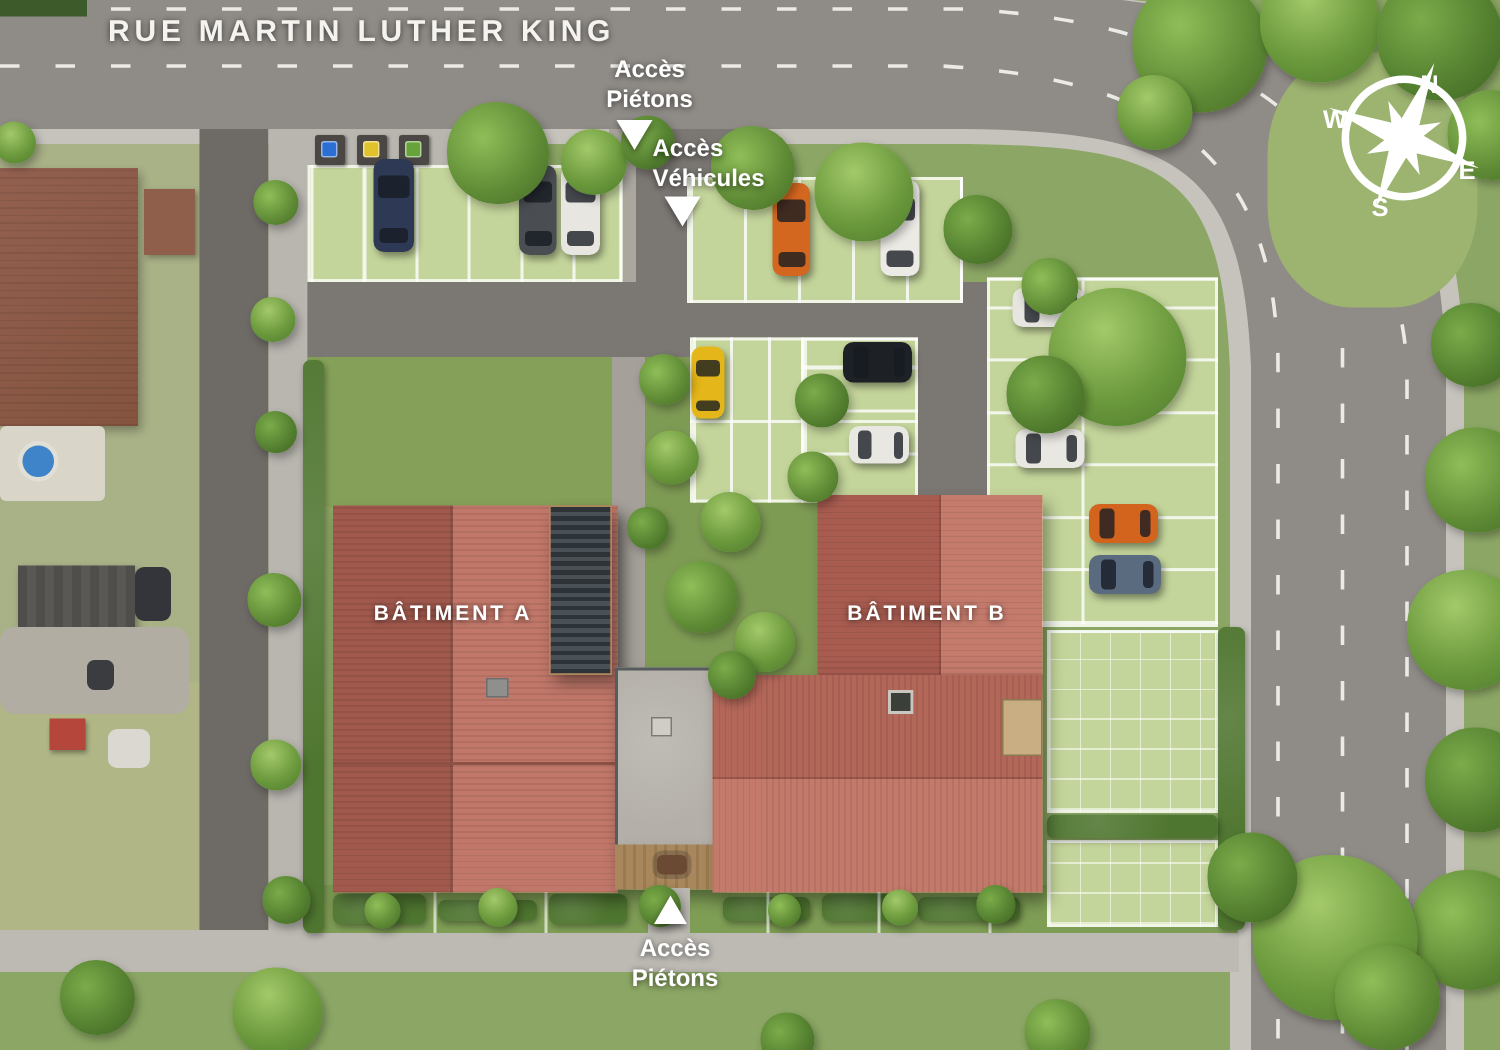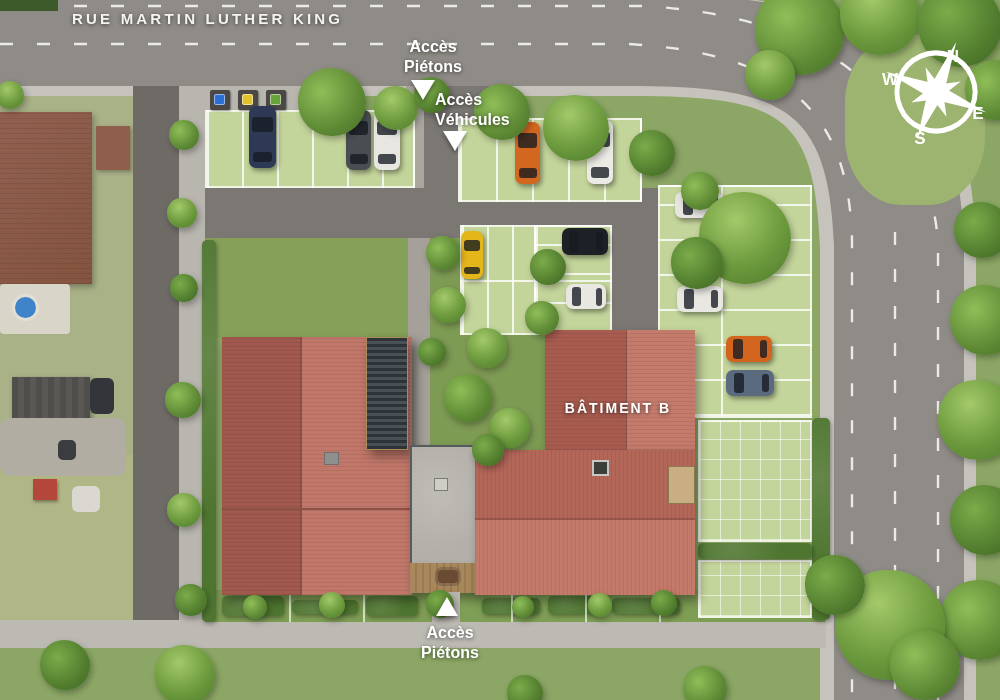--- a/index.html
+++ b/index.html
@@ -40,21 +40,21 @@
   .tree-b{background:radial-gradient(circle at 40% 30%,#a3c96a,#6c9a3d 55%,#4e7a2c);}
   .tree-c{background:radial-gradient(circle at 35% 35%,#7bab4a,#537f2f 60%,#3f6423);}
   .car{position:absolute;border-radius:7px;box-shadow:2px 3px 5px rgba(0,0,0,.4);}
   .car .g{position:absolute;background:rgba(22,27,34,.78);border-radius:3px;}
   .binpad{position:absolute;width:20px;height:20px;background:#4a4744;border-radius:2px;box-shadow:1px 1px 2px rgba(0,0,0,.4);}
   .binbox{position:absolute;left:4px;top:4px;width:11px;height:11px;border-radius:2px;border:1px solid rgba(255,255,255,.5);box-sizing:border-box;}
   
   .lbl{position:absolute;color:#fff;font-weight:700;text-shadow:0 1px 4px rgba(0,0,0,.6);}
   .access{font-size:16px;line-height:20px;text-align:center;}
   .bldg-lbl{font-size:14px;letter-spacing:2px;text-align:center;}
-  #street-label{font-size:15px;letter-spacing:3.2px;color:#f4f3f0;white-space:nowrap;}
+  #street-label{font-size:20px;letter-spacing:3.2px;color:#f4f3f0;white-space:nowrap;}
   .tri{position:absolute;width:0;height:0;filter:drop-shadow(0 2px 2px rgba(0,0,0,.45));}
   .tri-down{border-left:12px solid transparent;border-right:12px solid transparent;border-top:20px solid #fff;}
   .tri-up{border-left:11px solid transparent;border-right:11px solid transparent;border-bottom:19px solid #fff;}
 </style>
 </head>
 <body>
 
 <div id="canvas">
 
   <div class="grass" style="left:0;top:85px;width:133px;height:563px;background:#a9b187;"></div>
@@ -259,20 +259,21 @@
     <div>Piétons</div>
   </div>
   <div class="tri tri-down" style="left:411px;top:80px;"></div>
 
   <div class="lbl access" style="left:435px;top:90px;width:100px;text-align:left;">
     <div>Accès</div>
     <div>Véhicules</div>
   </div>
   <div class="tri tri-down" style="left:443px;top:131px;"></div>
 
+  <div class="lbl bldg-lbl" style="left:212px;top:400px;width:180px;">BÂTIMENT A</div>
   <div class="lbl bldg-lbl" style="left:540px;top:400px;width:156px;">BÂTIMENT B</div>
 
   <div class="tri tri-up" style="left:436px;top:597px;"></div>
   <div class="lbl access" style="left:388px;top:623px;width:124px;">
     <div>Accès</div>
     <div>Piétons</div>
   </div>
 
   <svg class="abs" width="1000" height="700" viewBox="0 0 1000 700" style="left:0;top:0;pointer-events:none;">
     <g transform="rotate(22 936 92)" fill="#fff">

